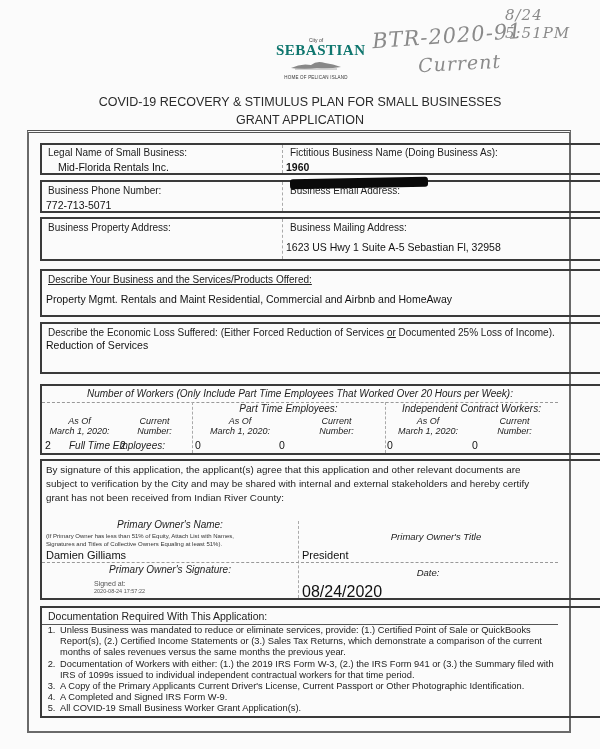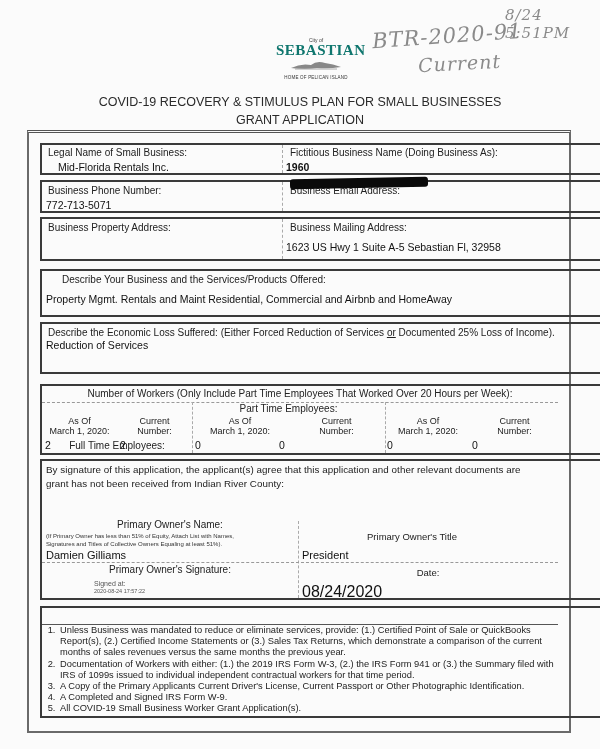--- a/index.html
+++ b/index.html
@@ -30,21 +30,21 @@
 
   #outer { left: 27px; top: 130px; width: 544px; height: 603px; border: 2px solid #6a6a6a; border-top: 3px double #555; box-sizing: border-box; }
 
   .box { position: absolute; left: 40px; width: 572px; border: 2px solid #3a3a3a; box-sizing: border-box; background: transparent; }
   .lbl { position: absolute; font-size: 10px; color:#222; white-space: nowrap; }
   .val { position: absolute; font-size: 10.5px; color:#111; white-space: nowrap; }
   .vdiv { position: absolute; top: 0; bottom: 0; border-left: 1px dashed #aaa; }
 
   #redact { left: 290px; top: 178px; width: 138px; height: 10px; background:#0a0a0a; border-radius: 3px; transform: rotate(-1deg); }
 
-  .ctr { text-align: center; }
+  .ctr { text-align: center; font-style: italic; }
   .tiny { font-size: 6px; color:#333; line-height: 8px; }
   .hline { position: absolute; height: 0; border-top: 1px dashed #999; }
 
   .doclist { position: absolute; left: 44px; top: 625px; width: 510px; font-size: 9.3px; line-height: 11.2px; color:#222; margin: 0; padding-left: 14px; }
   .doclist li { padding-left: 2px; }
 </style>
 </head>
 <body>
 
 <div class="abs hand" id="hand-date">8/24  5:51PM</div>
@@ -83,21 +83,21 @@
 <div class="abs" id="redact"></div>
 
 <div class="box" style="top:217px;height:44px;">
   <div class="vdiv" style="left:240px;"></div>
   <div class="lbl" style="left:6px;top:3px;">Business Property Address:</div>
   <div class="lbl" style="left:248px;top:3px;">Business Mailing Address:</div>
   <div class="val" style="left:244px;top:22px;">1623 US Hwy 1 Suite A-5 Sebastian Fl, 32958</div>
 </div>
 
 <div class="box" style="top:269px;height:48px;">
-  <div class="lbl" style="left:20px;top:3px;">Describe Your Business and the Services/Products Offered:</div>
+  <div class="lbl" style="left:6px;top:3px;text-decoration:underline;">Describe Your Business and the Services/Products Offered:</div>
   <div class="val" style="left:4px;top:22px;">Property Mgmt. Rentals and Maint Residential, Commercial and Airbnb and HomeAway</div>
 </div>
 
 <div class="box" style="top:322px;height:52px;">
   <div class="lbl" style="left:6px;top:3px;"><span>Describe the Economic Loss Suffered: (Either Forced Reduction of Services </span><u>or</u><span> Documented 25% Loss of Income).</span></div>
   <div class="val" style="left:4px;top:15px;">Reduction of Services</div>
 </div>
 
 <div class="box" style="top:384px;height:71px;">
   <div class="lbl ctr" style="left:0;width:516px;top:2px;">Number of Workers (Only Include Part Time Employees That Worked Over 20  Hours per Week):</div>
@@ -122,55 +122,58 @@
       <div>As Of</div>
       <div>March 1, 2020:</div>
     </div>
   <div class="lbl ctr" style="left:246px;width:97px;top:30px;font-size:9px;line-height:10px;">
       <div>Current</div>
       <div>Number:</div>
     </div>
   <div class="val" style="left:153px;top:53px;">0</div>
   <div class="val" style="left:237px;top:53px;">0</div>
 
+  <div class="lbl ctr" style="left:343px;width:173px;top:17px;">Independent Contract Workers:</div>
   <div class="lbl ctr" style="left:343px;width:86px;top:30px;font-size:9px;line-height:10px;">
       <div>As Of</div>
       <div>March 1, 2020:</div>
     </div>
   <div class="lbl ctr" style="left:429px;width:87px;top:30px;font-size:9px;line-height:10px;">
       <div>Current</div>
       <div>Number:</div>
     </div>
   <div class="val" style="left:345px;top:53px;">0</div>
   <div class="val" style="left:430px;top:53px;">0</div>
 </div>
 
 <div class="box" style="top:459px;height:141px;">
   <div class="lbl" style="left:4px;top:2px;font-size:9.8px;line-height:14px;letter-spacing:0.05px;">
     <div>By signature of this application, the applicant(s) agree that this application and other relevant documents are</div>
+    <div>subject to verification by the City and may be shared with internal and external stakeholders and hereby certify</div>
     <div>grant has not been received from Indian River County:</div>
   </div>
   <div class="vdiv" style="left:256px;top:60px;"></div>
   <div class="lbl ctr" style="left:0;width:256px;top:58px;">Primary Owner's Name:</div>
   <div class="abs tiny" style="left:4px;top:71px;width:250px;">
     <div>(If Primary Owner has less than 51% of Equity, Attach List with Names,</div>
     <div>Signatures and Titles of Collective Owners Equaling at least 51%).</div>
   </div>
   <div class="val" style="left:4px;top:88px;font-size:11px;">Damien Gilliams</div>
-  <div class="lbl ctr" style="left:240px;width:260px;top:70px;font-size:9.5px;">Primary Owner's Title</div>
+  <div class="lbl ctr" style="left:264px;width:260px;top:70px;font-size:9.5px;">Primary Owner's Title</div>
   <div class="val" style="left:260px;top:88px;font-size:11px;">President</div>
   <div class="hline" style="left:0;width:516px;top:101px;"></div>
   <div class="lbl ctr" style="left:0;width:256px;top:103px;">Primary Owner's Signature:</div>
   <div class="lbl" style="left:52px;top:119px;font-size:7px;color:#555;">Signed at:</div>
   <div class="lbl" style="left:52px;top:127px;font-size:5.5px;color:#555;">2020-08-24 17:57:22</div>
   <div class="lbl ctr" style="left:256px;width:260px;top:106px;font-size:9.5px;">Date:</div>
   <div class="val" style="left:260px;top:122px;font-size:16px;">08/24/2020</div>
 </div>
 
 <div class="box" style="top:606px;height:112px;">
+  <div class="lbl" style="left:6px;top:2px;font-size:10.5px;">Documentation Required With This Application:</div>
   <div class="hline" style="left:0;width:516px;top:16px;border-top:1px solid #555;"></div>
 </div>
 <ol class="doclist">
   <li>Unless Business was mandated to reduce or eliminate services, provide: (1.) Certified Point of Sale or QuickBooks Report(s), (2.) Certified Income Statements or (3.) Sales Tax Returns, which demonstrate a comparison of the current months of sales revenues versus the same months the previous year.</li>
   <li>Documentation of Workers with either: (1.) the 2019 IRS Form W-3, (2.) the IRS Form 941 or (3.) the Summary filed with IRS of 1099s issued to individual independent contractual workers for that time period.</li>
   <li>A Copy of the Primary Applicants Current Driver's License, Current Passport or Other Photographic Identification.</li>
   <li>A Completed and Signed IRS Form W-9.</li>
   <li>All COVID-19 Small Business Worker Grant Application(s).</li>
 </ol>
 

